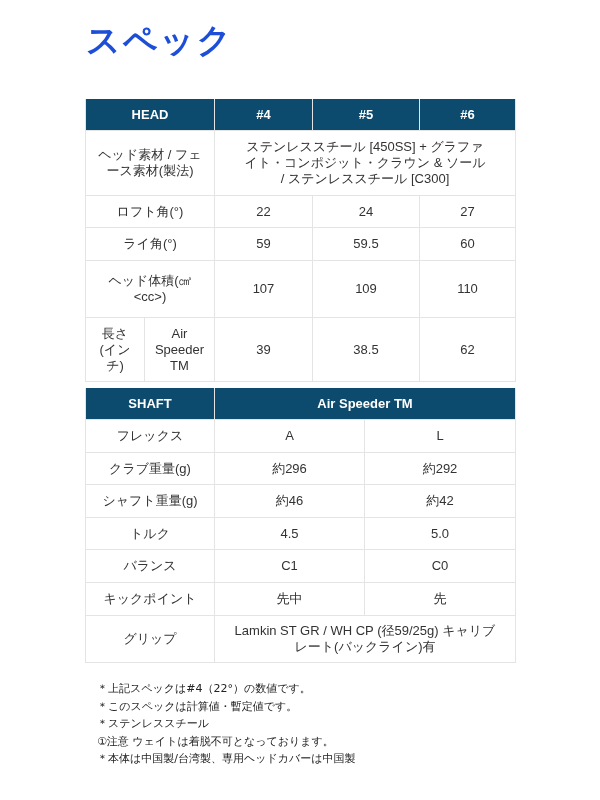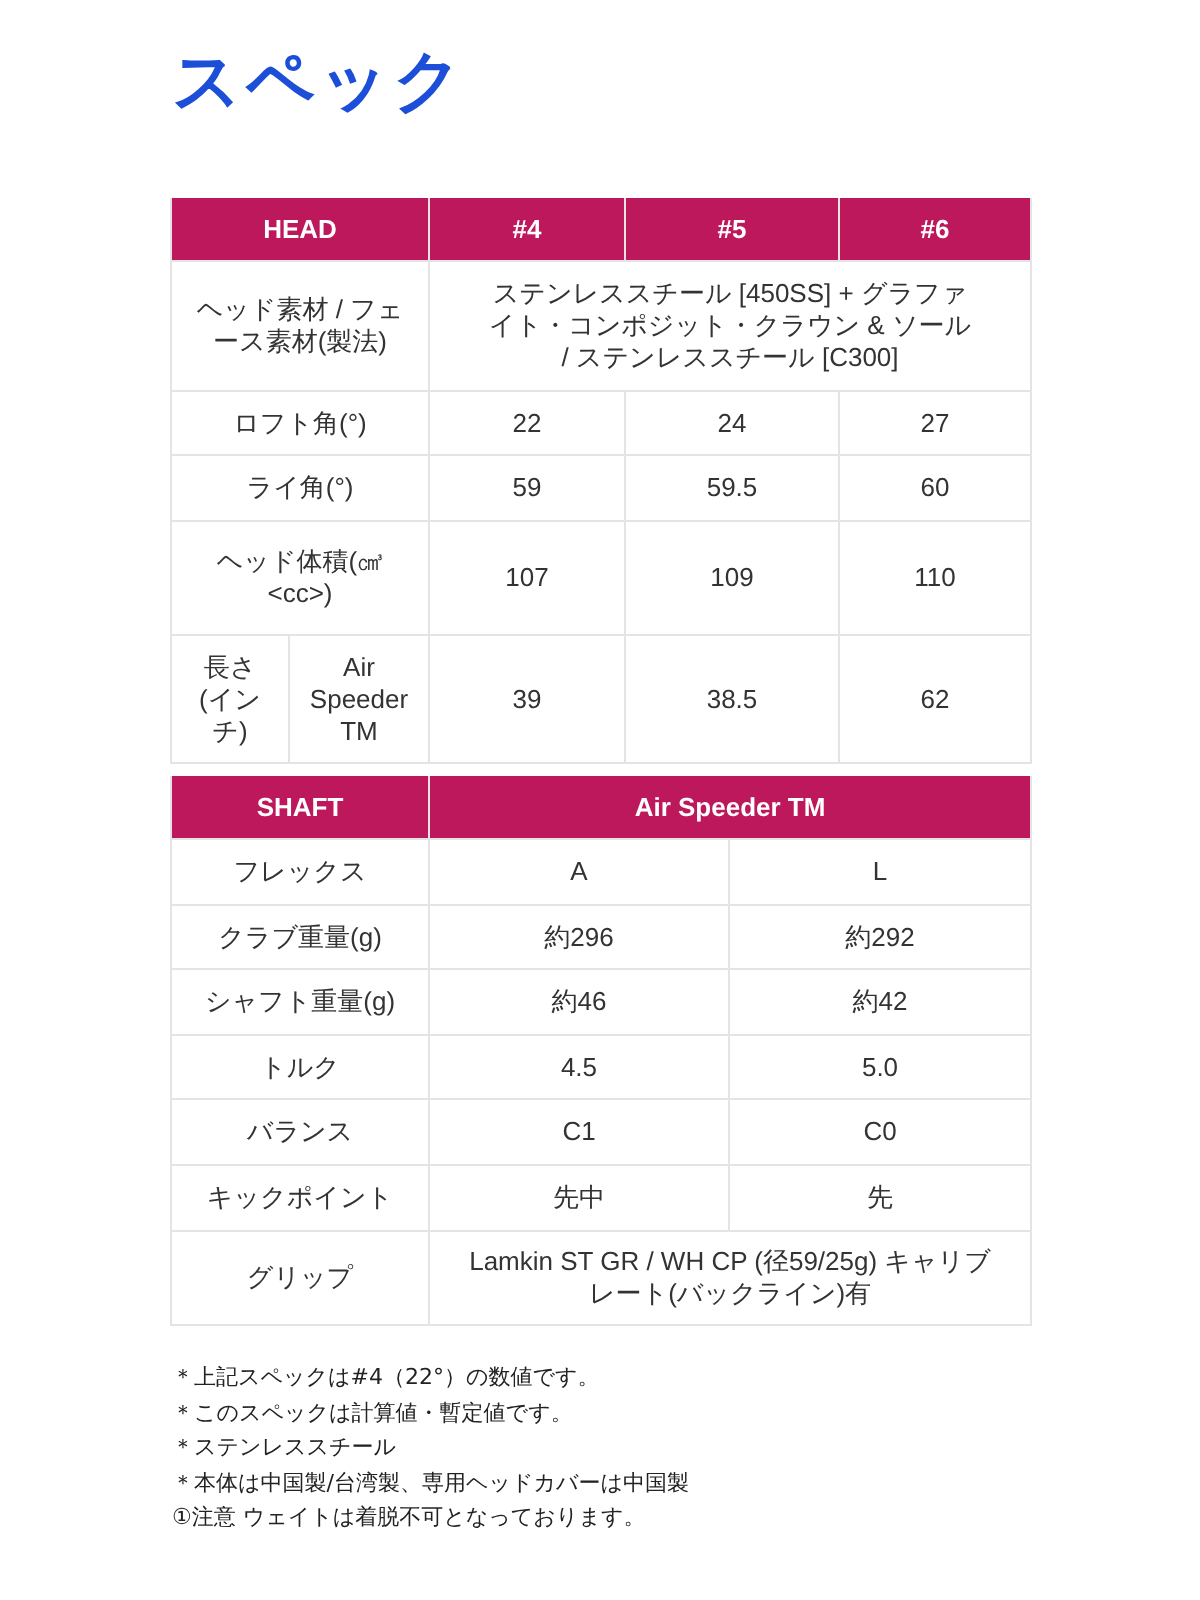--- a/index.html
+++ b/index.html
@@ -2,27 +2,27 @@
 <html><head>
 <meta charset="utf-8">
 <style>
   html, body { margin:0; padding:0; background:#ffffff; }
   body { width:600px; height:800px; position:relative; overflow:hidden;
          font-family:"DejaVu Sans","Liberation Sans",sans-serif; color:#333333; }
   .page-title { position:absolute; left:86px; top:18px; margin:0;
                 font-size:34px; font-weight:bold; color:#1d4ed8; letter-spacing:2px; }
   table.spec { position:absolute; left:85px; border-collapse:collapse; table-layout:fixed;
                font-family:"Liberation Sans","DejaVu Sans",sans-serif; font-size:13px; color:#333; }
-  table.spec th { background:#be185d; color:#ffffff; font-weight:bold; font-size:13px;
+  table.spec th { background:#0c4a6e; color:#ffffff; font-weight:bold; font-size:13px;
                   height:31px; padding:0; border:1px solid #e4e4e4; border-top:none; }
   table.spec td { border:1px solid #e4e4e4; text-align:center; vertical-align:middle;
                   padding:2px 6px; line-height:16px; }
   #head-table { top:99px; width:430px; }
   #shaft-table { top:388px; width:430px; }
-  .notes { position:absolute; left:86px; top:680px; margin:0; padding:0; list-style:none;
+  .notes { position:absolute; left:97px; top:680px; margin:0; padding:0; list-style:none;
            font-size:11px; line-height:17.5px; color:#222; }
   .notes li { margin:0; padding:0; white-space:nowrap; }
 </style>
 </head>
 <body>
 
 <h1 class="page-title">スペック</h1>
 
 <table class="spec" id="head-table">
   <colgroup>
@@ -116,15 +116,15 @@
     <td>グリップ</td>
     <td colspan="2" style="padding:0 14px">Lamkin ST GR / WH CP (径59/25g) キャリブレート(バックライン)有</td>
   </tr>
 </tbody>
   </table>
 
 <ul class="notes">
   <li>＊上記スペックは#4（22°）の数値です。</li>
   <li>＊このスペックは計算値・暫定値です。</li>
   <li>＊ステンレススチール</li>
+  <li>①注意 ウェイトは着脱不可となっております。</li>
   <li>＊本体は中国製/台湾製、専用ヘッドカバーは中国製</li>
-  <li>①注意 ウェイトは着脱不可となっております。</li>
 </ul>
 
 </body></html>

